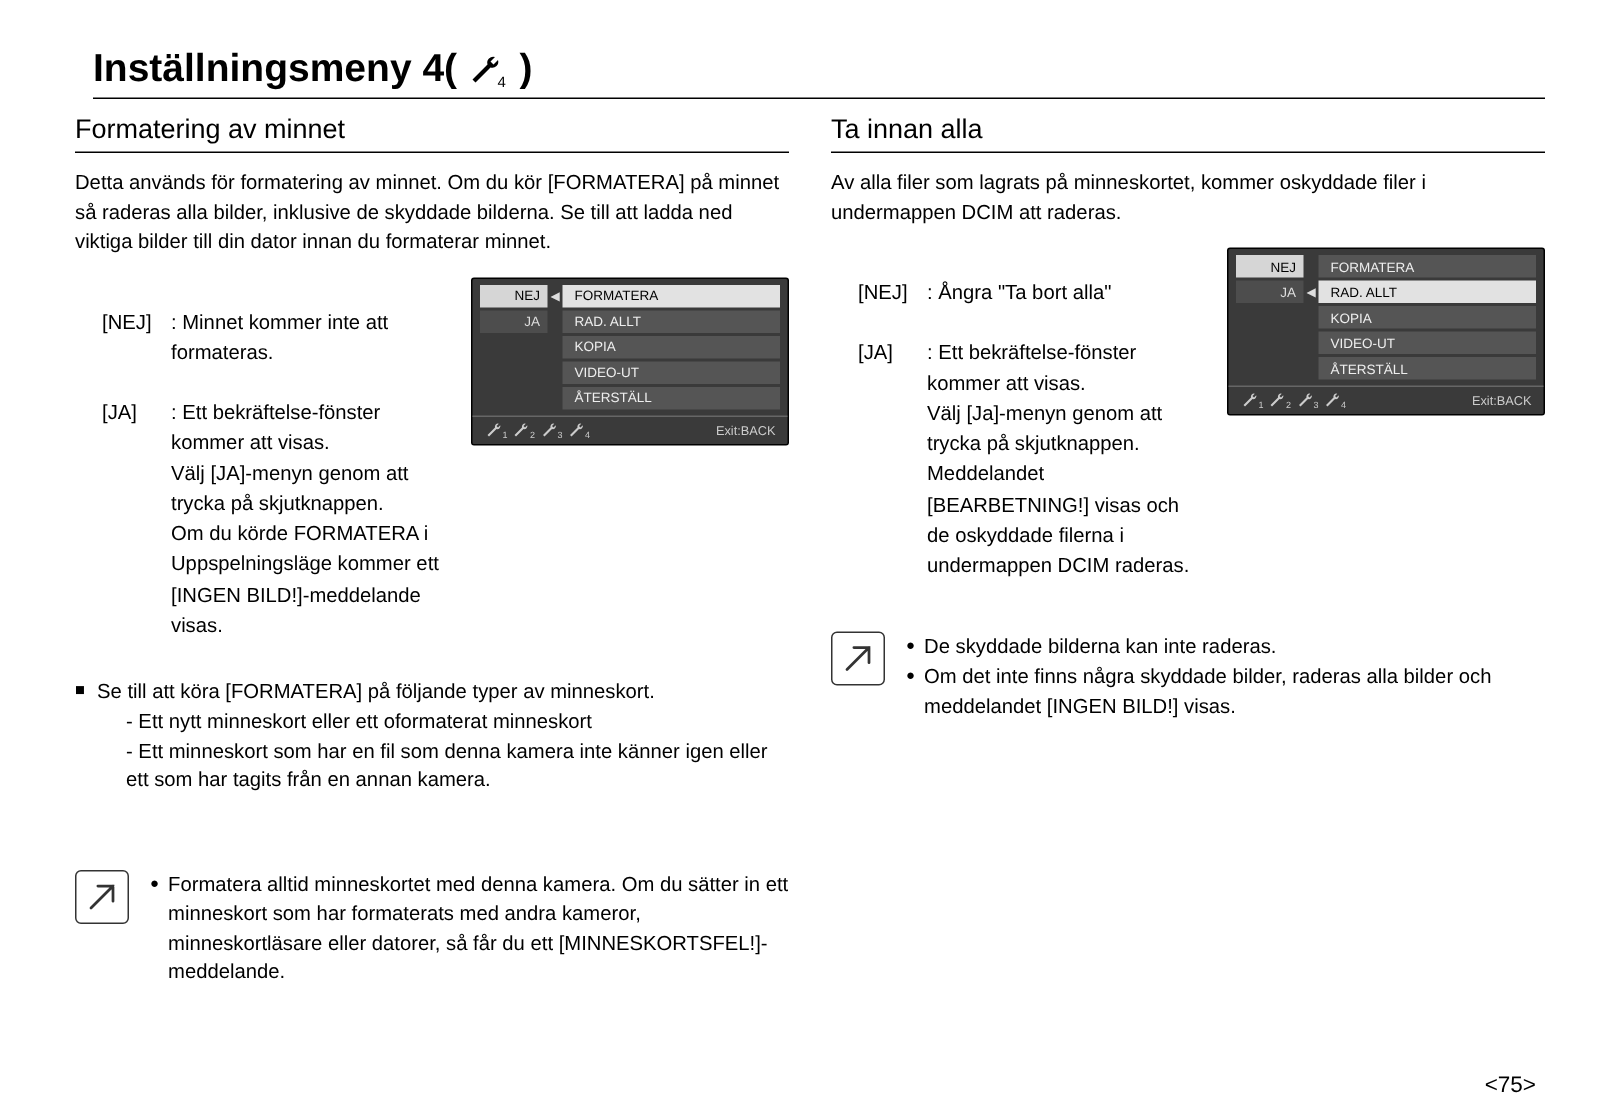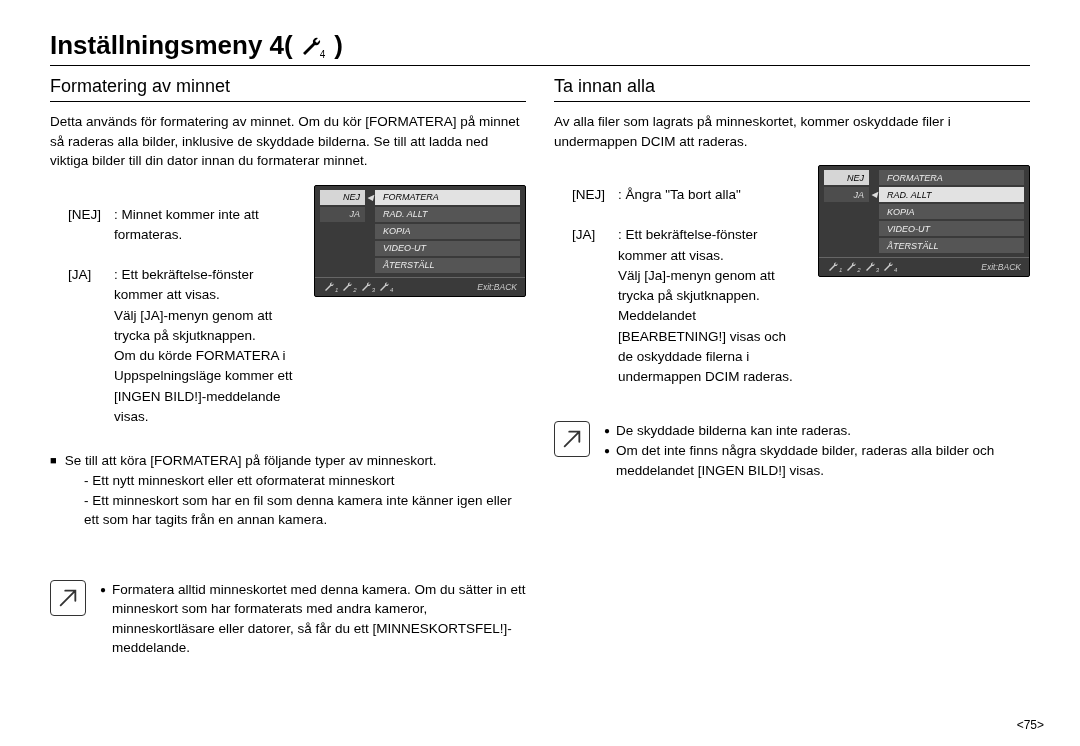--- a/index.html
+++ b/index.html
@@ -19,20 +19,21 @@
     padding: 30px 50px 20px 50px;
     box-sizing: border-box;
   }
   .title-row {
     display: flex;
     align-items: baseline;
     border-bottom: 1.5px solid #000;
     padding-bottom: 4px;
     margin-bottom: 10px;
     gap: 6px;
+    margin-left: 12px;
   }
   .title-text {
     font-size: 26px;
     font-weight: bold;
   }
   .title-icon {
     position: relative;
     top: 2px;
   }
   .title-icon .sub4 { font-size: 10px; position: relative; top: 2px; left: -3px;}
@@ -68,21 +69,20 @@
   .submenu-text .indent { padding-left: 18px; }
   .kv-row { display: flex; gap: 6px; margin-top: 20px; }
   .kv-key { min-width: 40px; }
   .camera-panel {
     width: 210px;
     background: #3a3a3a;
     border-radius: 2px;
     color: #ccc;
     font-size: 9px;
     border: 1px solid #000;
-    font-style: italic;
   }
   .camera-menu {
     padding: 4px 5px 2px 5px;
   }
   .menu-line {
     display: flex;
     height: 15px;
     margin-bottom: 2px;
     align-items: stretch;
   }
@@ -134,22 +134,22 @@
     border-radius: 4px;
     display:flex; align-items:center; justify-content:center;
     font-size: 18px;
     flex-shrink: 0;
   }
   .note-list div { display:flex; gap:6px; }
   .note-list .bullet { font-size: 10px; line-height: 1.9; }
   .page-num {
     position: absolute;
     bottom: 14px;
-    right: 36px;
-    font-size: 12px;
+    right: 56px;
+    font-size: 15px;
   }
 </style>
 </head>
 <body>
 
 <div class="page">
   <div class="title-row">
     <span class="title-text">Inställningsmeny 4(</span>
     <span class="title-icon">
       <svg width="24" height="24" viewBox="0 0 24 24" style="vertical-align:-3px">

